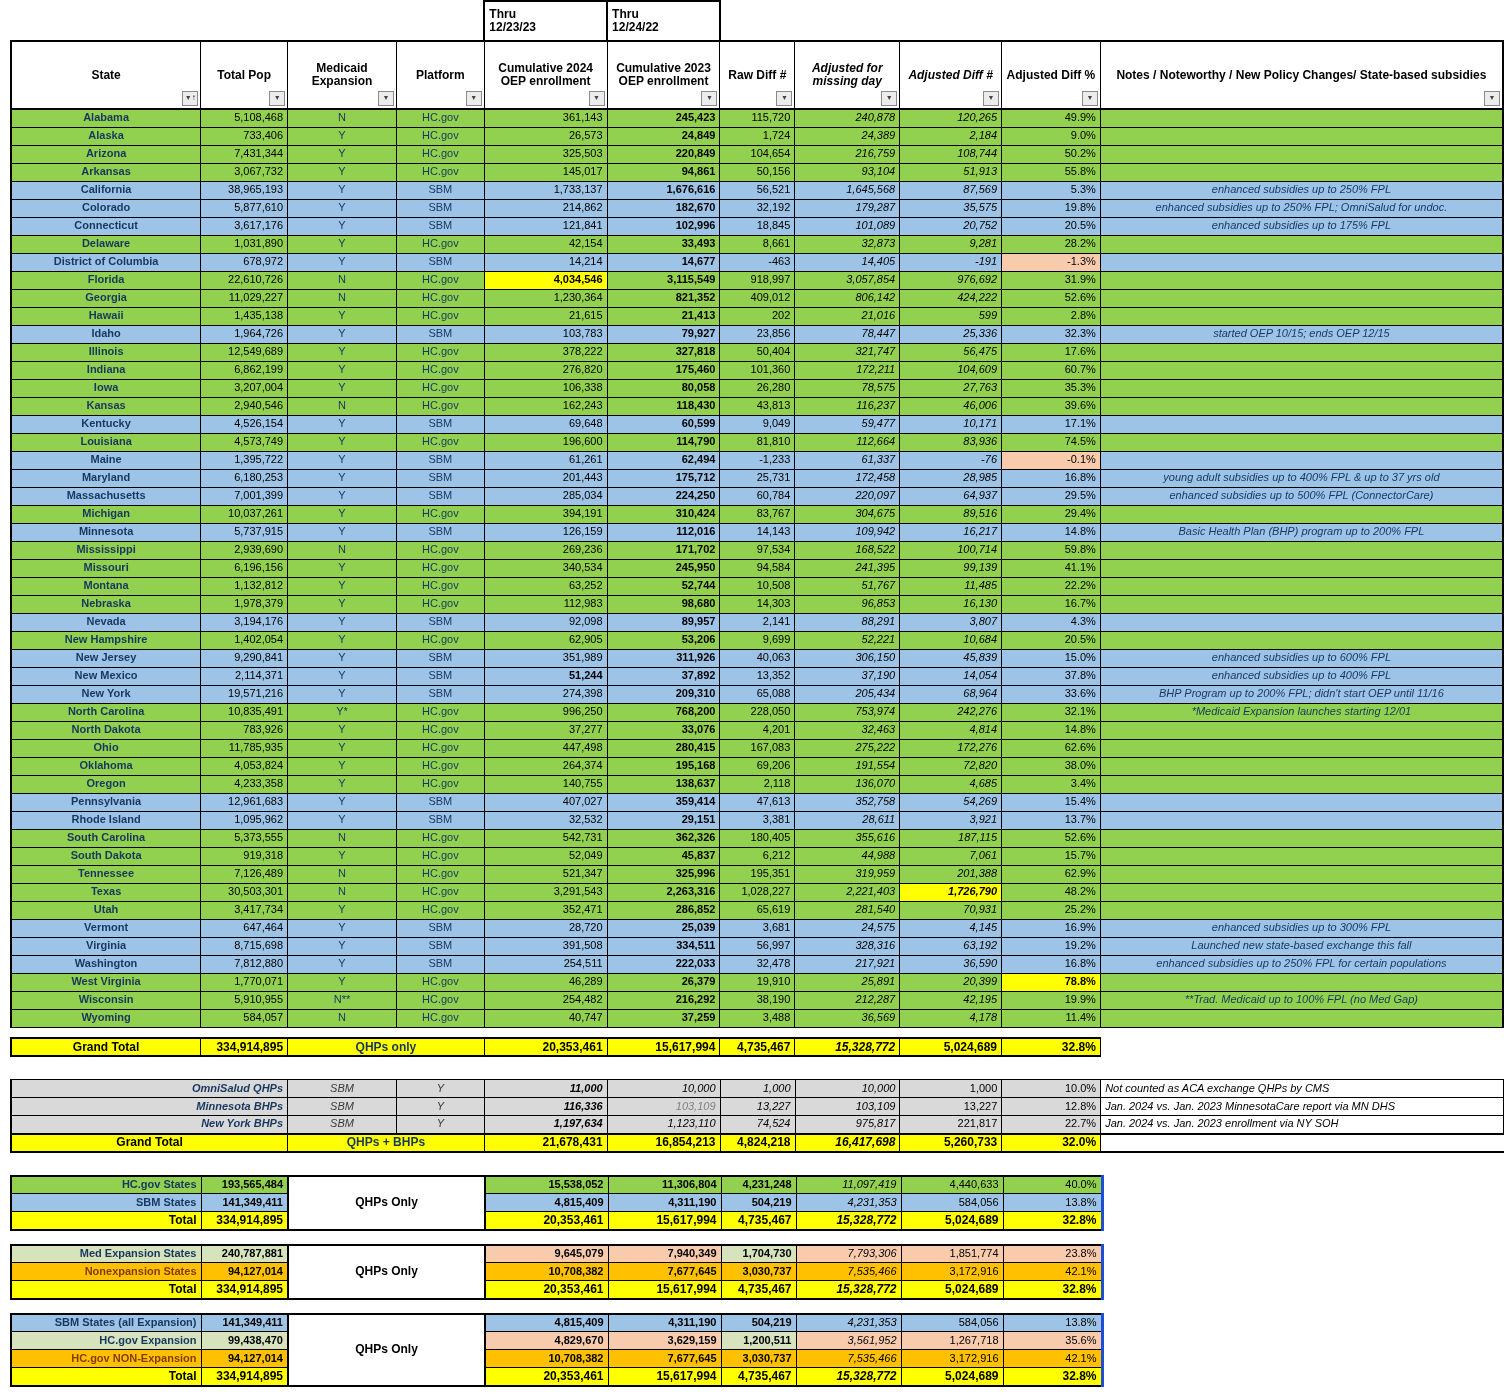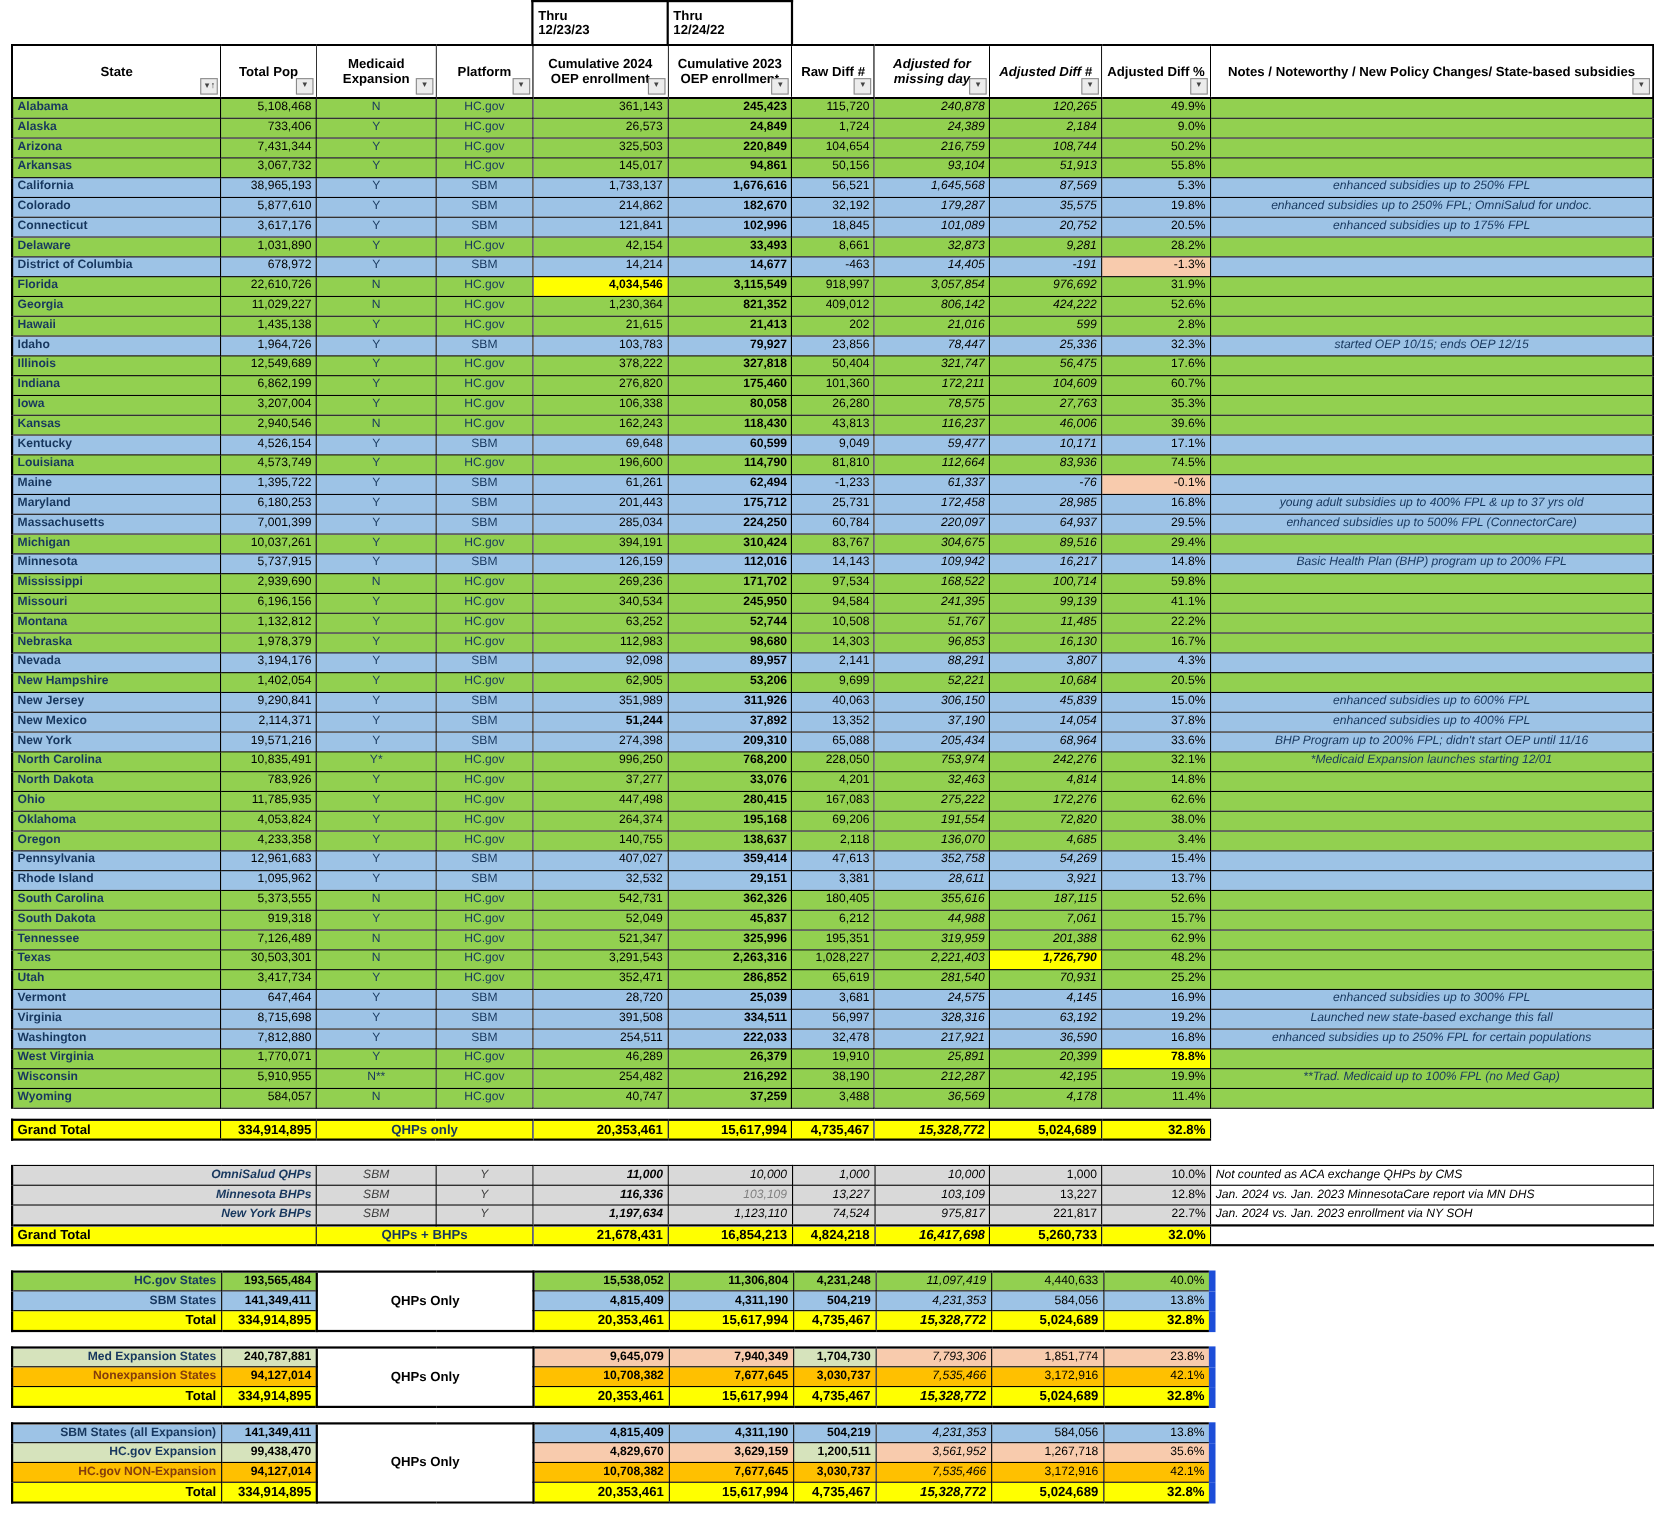--- a/index.html
+++ b/index.html
@@ -4,33 +4,33 @@
 <style>
   html,body{margin:0;padding:0;background:#fff;}
   body{width:1504px;font-family:"Liberation Sans",sans-serif;color:#000;}
   .sheet{padding:0 0 0 10px;}
   table{border-collapse:collapse;table-layout:fixed;}
   td,th{padding:0 4px;font-size:11px;height:18px;line-height:1.05;overflow:hidden;white-space:nowrap;box-sizing:border-box;}
   
   .thru-row td{height:40px;}
   td.thru{border:2px solid #000;background:#fff;font-weight:bold;font-size:12px;text-align:left;vertical-align:middle;}
   td.nob{border:none;background:#fff;}
-  .head-row th{position:relative;border:1px solid #000;border-top:2px solid #000;border-bottom:2px solid #000;background:#fff;font-weight:bold;font-size:12px;text-align:center;vertical-align:middle;height:48px;white-space:normal;}
+  .head-row th{position:relative;border:1px solid #000;border-top:2px solid #000;border-bottom:2px solid #000;background:#fff;font-weight:bold;font-size:12px;text-align:center;vertical-align:middle;height:68px;white-space:normal;}
   .head-row th:first-child{border-left:2px solid #000;}
   .head-row th:last-child{border-right:2px solid #000;}
   .head-row th.it{font-style:italic;}
   .fbtn{position:absolute;right:2px;bottom:2px;width:14px;height:13px;background:#ececec;border:1px solid #8a8a8a;font-size:7px;font-style:normal;font-weight:normal;line-height:11px;text-align:center;color:#444;cursor:pointer;}
   .fbtn .up{font-size:8px;color:#222;}
   
   tbody td{border:1px solid #000;}
   .srow td:first-child,.brow td:first-child,.gt td:first-child{border-left:2px solid #000;}
   .srow td:last-child,.gt td:last-child{border-right:2px solid #000;}
   .green td{background:#92D050;}
   .blue td{background:#9DC3E6;}
-  .c-state{text-align:left;font-weight:bold;color:#17375E;}
+  .c-state{text-align:center;font-weight:bold;color:#17375E;}
   .c-num{text-align:right;}
   .c-mid{text-align:center;color:#17375E;}
   .c-note{text-align:center;font-style:italic;color:#17375E;}
   .b{font-weight:bold;}
   .i{font-style:italic;}
   .hl-yellow{background:#FFFF00 !important;}
   .hl-peach{background:#F8CBAD !important;}
   .gap td{border:none;background:#fff;height:11px;}
   .gt td{background:#FFFF00;font-weight:bold;font-size:12px;border-top:2px solid #000;border-bottom:2px solid #000;}
   .gt td.c-state{color:#000;margin-left:36px;}
@@ -42,21 +42,21 @@
   .brow td:first-child{border-left:2px solid #000;}
   .c-blabel{text-align:right;font-weight:bold;font-style:italic;color:#17375E;}
   .c-bmid{text-align:center;font-style:italic;color:#3b3b3b;}
   .c-bnote{text-align:left;font-style:italic;background:#fff !important;}
   .gray23{color:#808080;}
   .bhp .gt td{border-top:2px solid #000;border-bottom:2px solid #000;}
   
   .sum{margin-top:22px;}
   .sum tbody td{border:1px solid #000;}
   .sum tr td:first-child{border-left:2px solid #000;}
-  .sum tr td:last-child{border-right:6px solid #1d4ed8;}
+  .sum tr td:last-child{border-right:3px solid #1d4ed8;}
   .sum tr:first-child td{border-top:2px solid #000;}
   .sum tr:last-child td{border-bottom:2px solid #000;}
   .s13{margin-top:13px;}
   .sl{text-align:right;font-weight:bold;color:#17375E;}
   .qonly{background:#fff;text-align:center;vertical-align:middle;font-weight:bold;font-size:12px;border:2px solid #000 !important;}
   .bg-g{background:#92D050;}
   .bg-b{background:#9DC3E6;}
   .bg-y{background:#FFFF00;text-align:right;}
   .bg-o{background:#FFC000;}
   .bg-pg{background:#D6E3BC;margin-top:16px;}

